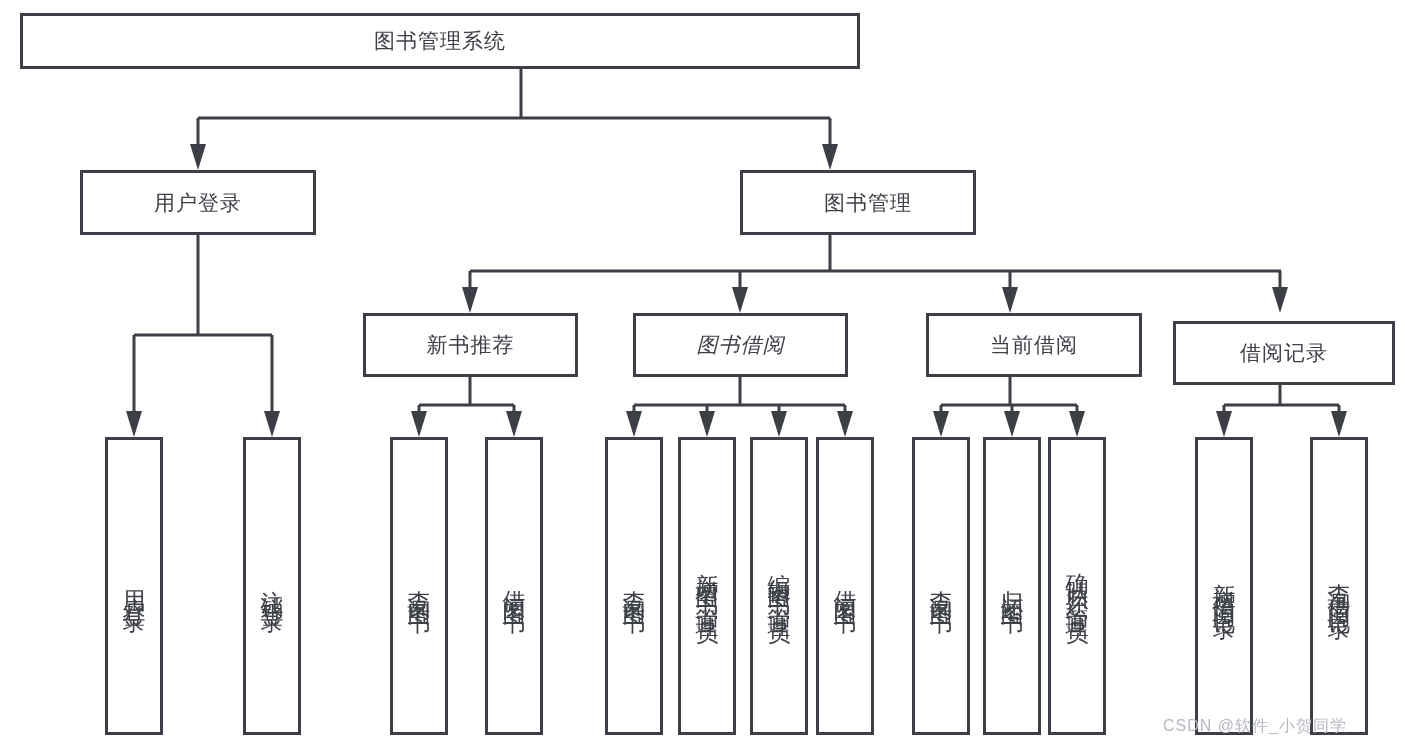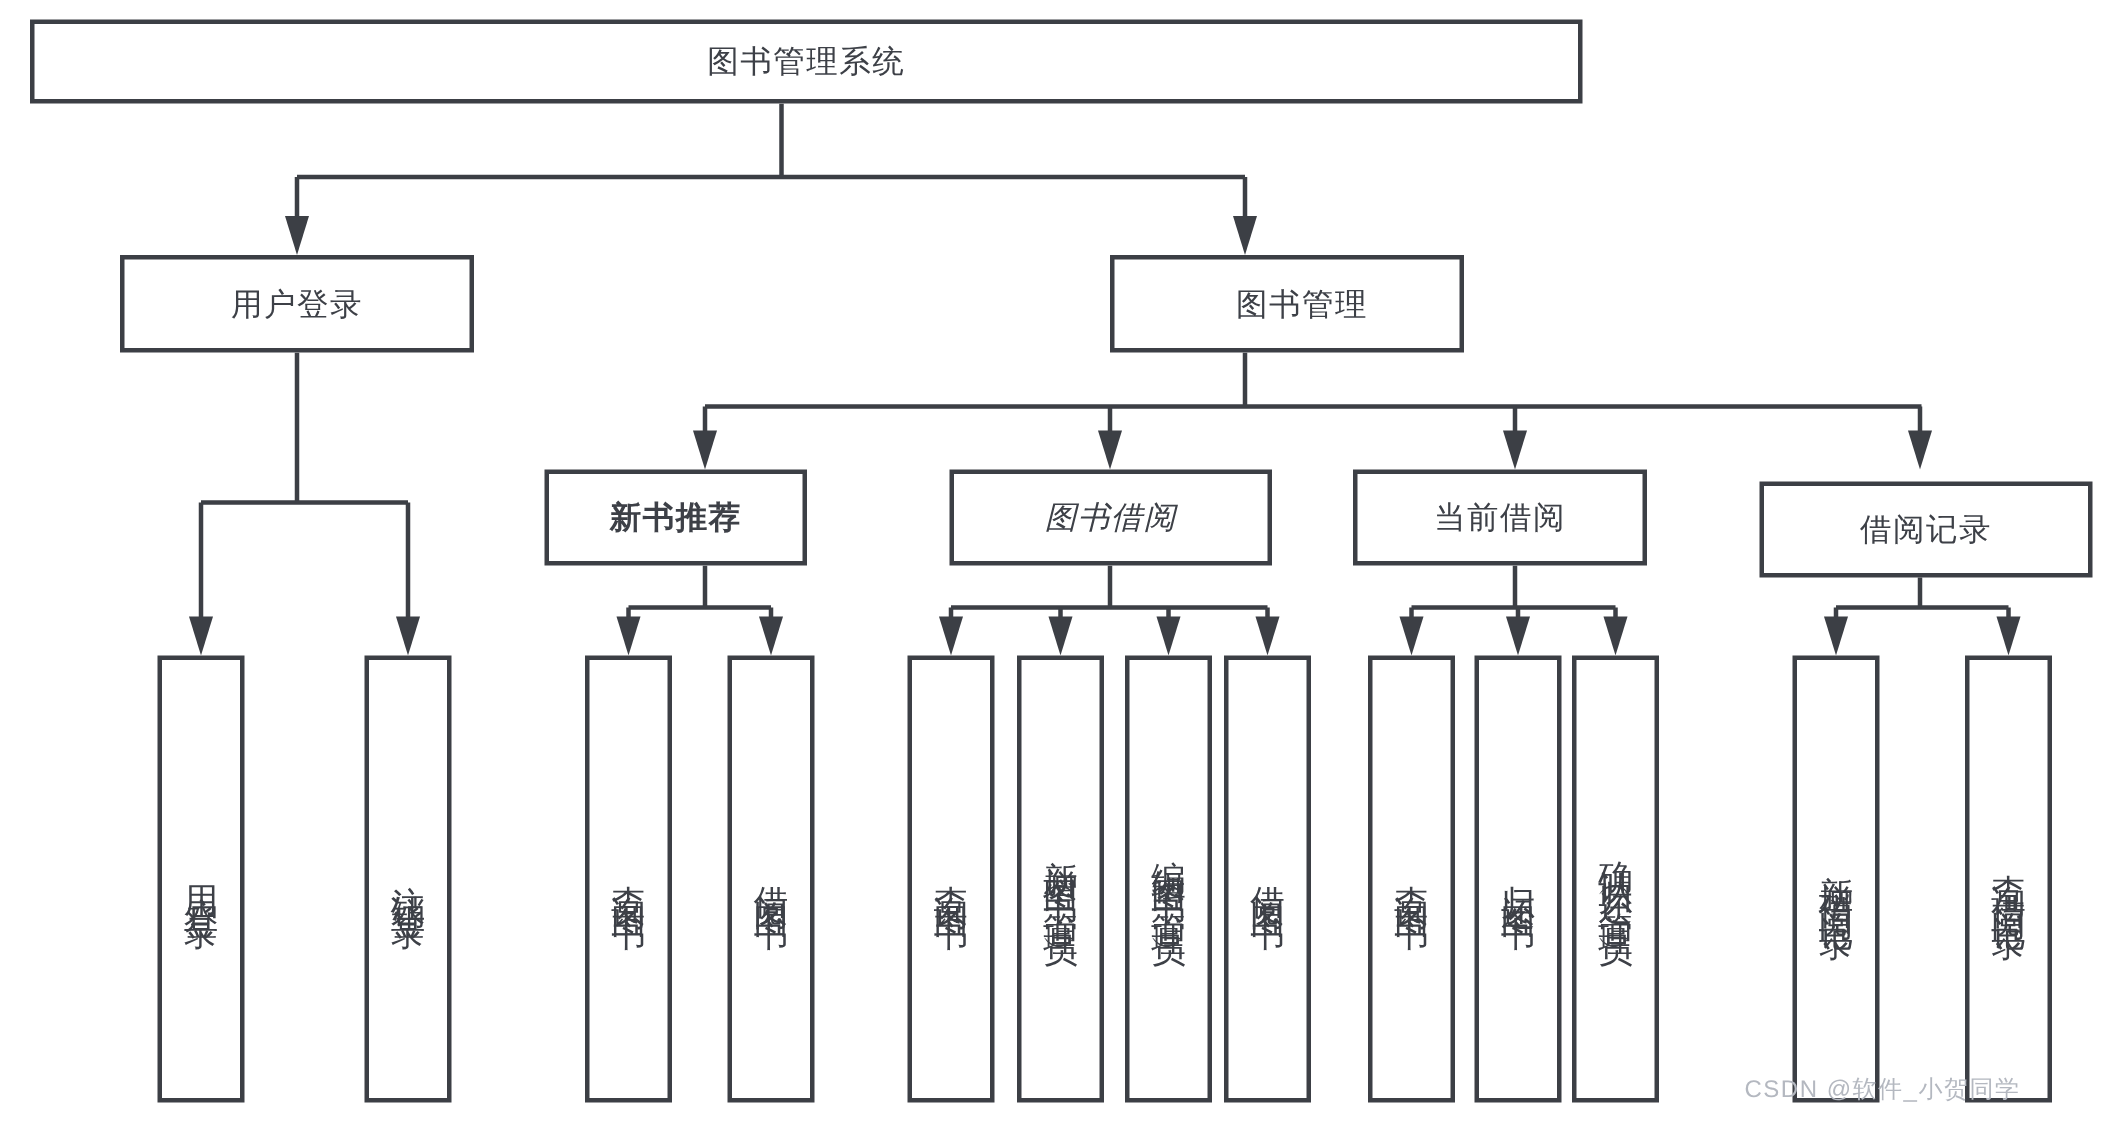--- a/index.html
+++ b/index.html
@@ -19,26 +19,26 @@
     border:3px solid var(--line);
     display:flex;align-items:center;justify-content:center;
   }
   .h-label{font-size:21px;letter-spacing:1px;white-space:nowrap;}
   .leaf{top:437px;width:58px;height:298px;}
   .v-label{
     writing-mode:vertical-rl;text-orientation:mixed;
     font-size:23px;letter-spacing:7px;line-height:1;white-space:nowrap;
   }
   
-  #n-root{left:20px;top:13px;width:1035px;height:56px;}
+  #n-root{left:20px;top:13px;width:840px;height:56px;}
   #n-user-login{left:80px;top:170px;width:236px;height:65px;}
   #n-book-mgmt{left:740px;top:170px;width:236px;height:65px;padding-left:20px;}
-  #n-new-book{left:363px;top:313px;width:175px;height:64px;font-weight:bold;}
+  #n-new-book{left:363px;top:313px;width:215px;height:64px;}
   #n-book-borrow{left:633px;top:313px;width:215px;height:64px;font-style:italic;}
-  #n-current-borrow{left:902px;top:313px;width:196px;height:64px;}
+  #n-current-borrow{left:926px;top:313px;width:216px;height:64px;}
   #n-borrow-records{left:1173px;top:321px;width:222px;height:64px;}
   #lf-user-login{left:105px;}
   #lf-logout{left:243px;}
   #lf-nb-query{left:390px;}
   #lf-nb-borrow{left:485px;}
   #lf-bb-query{left:605px;}
   #lf-bb-add{left:678px;}
   #lf-bb-edit{left:750px;}
   #lf-bb-borrow{left:816px;}
   #lf-cb-query{left:912px;}

